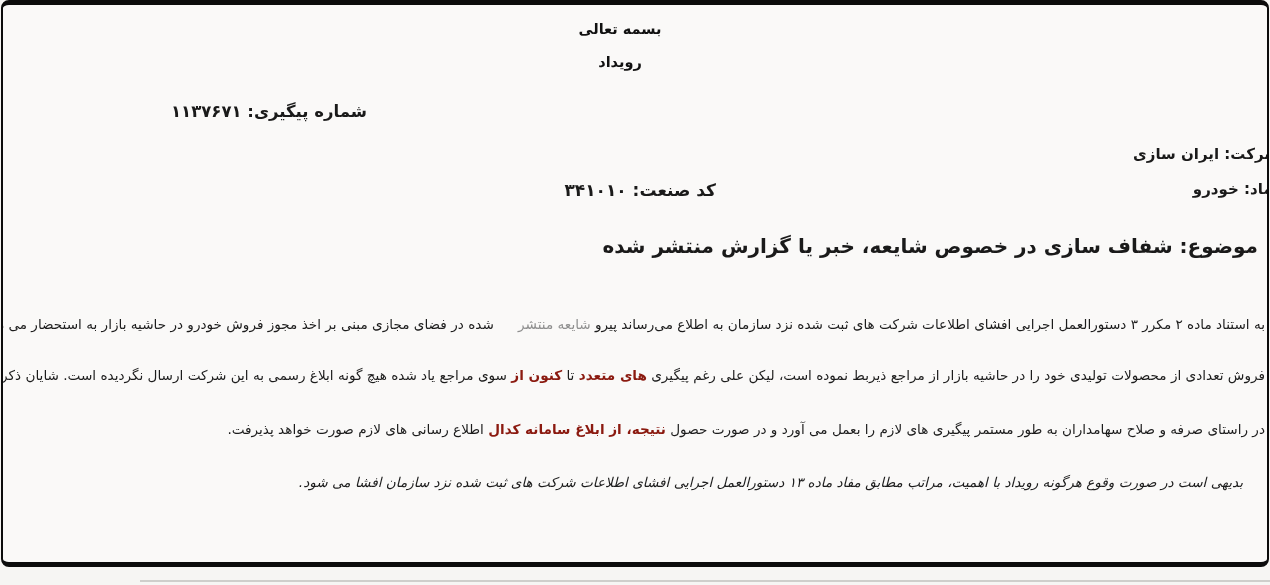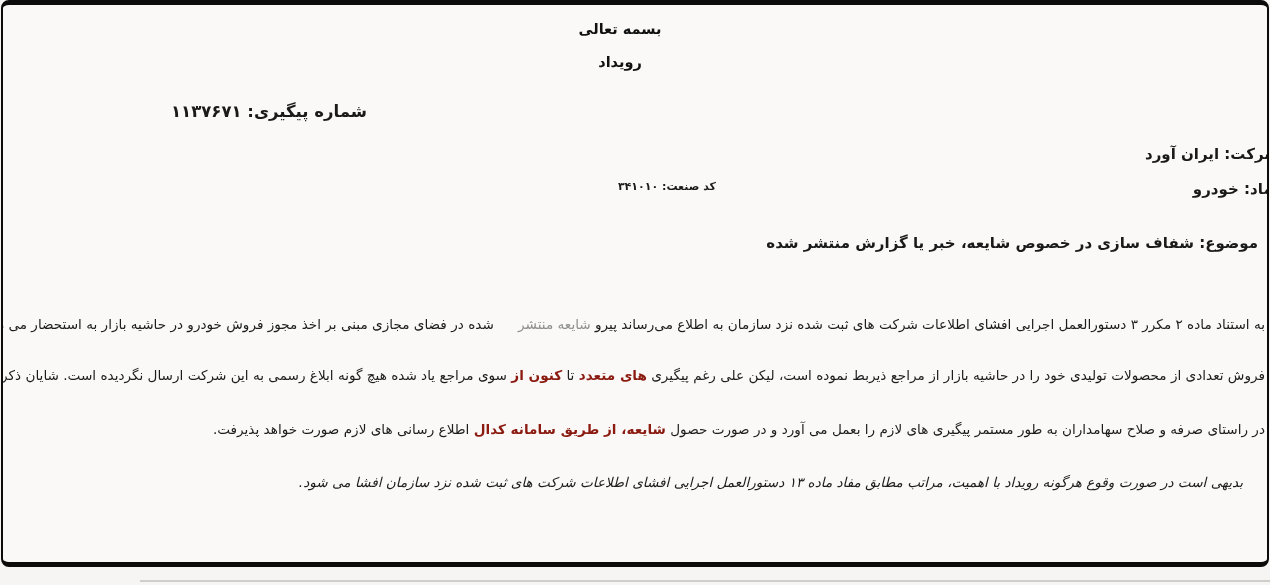--- a/index.html
+++ b/index.html
@@ -15,53 +15,53 @@
     background:#faf9f8;overflow:hidden;
   }
   .t{position:absolute;white-space:nowrap;direction:rtl;color:#1a1a1a;}
   .center-line{left:0;right:30px;text-align:center;white-space:nowrap;direction:rtl;position:absolute;color:#111;}
   .bold{font-weight:bold;}
   .besm{top:16px;font-size:14.5px;}
   .doctype{top:49px;font-size:14.5px;}
   .tracking{top:97px;right:900px;font-size:16.5px;letter-spacing:.2px;}
   .company{top:140px;right:-12px;font-size:15px;}
   .symbol{top:175px;right:-12px;font-size:15px;}
-  .industry{top:175px;right:551px;font-size:11px;}
-  .subject{top:229px;right:9px;font-size:15px;}
+  .industry{top:175px;right:551px;font-size:17px;}
+  .subject{top:229px;right:9px;font-size:20px;}
   .body-line{font-size:13.6px;color:#1c1c1c;}
   .bl1{top:311px;right:2px;}
   .bl2{top:362px;right:2px;}
   .bl3{top:416px;right:2px;}
   .bl4{top:469px;right:24px;font-style:italic;}
   .seg{white-space:pre;}
   .seg.red{color:#8b1a10;font-weight:bold;margin-top:7px;}
   .seg.gray{color:#8f8f8f;margin-left:20px;}
   .next-row-line{position:absolute;top:580px;left:140px;right:0;height:2px;background:#cfcecb;}
 </style>
 </head>
 <body>
 
 <div class="frame">
 
   <div class="center-line bold besm">بسمه تعالی</div>
   <div class="center-line bold doctype">رویداد</div>
 
   <div class="t bold tracking"><span>شماره پیگیری:</span><span class="seg"> </span><span>۱۱۳۷۶۷۱</span></div>
 
-  <div class="t bold company"><span>شرکت:</span><span class="seg"> </span><span>ایران آورد</span></div>
+  <div class="t bold company"><span>شرکت:</span><span class="seg"> </span><span>ایران سازی</span></div>
 
   <div class="t bold symbol"><span>نماد:</span><span class="seg"> </span><span>خودرو</span></div>
 
   <div class="t bold industry"><span>کد صنعت:</span><span class="seg"> </span><span>۳۴۱۰۱۰</span></div>
 
   <div class="t bold subject">موضوع: شفاف سازی در خصوص شایعه، خبر یا گزارش منتشر شده</div>
 
   <div class="t body-line bl1"><span class="seg">به استناد ماده ۲ مکرر ۳ دستورالعمل اجرایی افشای اطلاعات شرکت های ثبت شده نزد سازمان به اطلاع می‌رساند پیرو </span><span class="seg gray">شایعه منتشر</span><span class="seg"> شده در فضای مجازی مبنی بر اخذ مجوز فروش خودرو در حاشیه بازار به استحضار می رساند این شرکت درخواست اخذ مجوز</span></div>
 
   <div class="t body-line bl2"><span class="seg">فروش تعدادی از محصولات تولیدی خود را در حاشیه بازار از مراجع ذیربط نموده است، لیکن علی رغم پیگیری </span><span class="seg red">های متعدد</span><span class="seg"> تا </span><span class="seg red">کنون از</span><span class="seg"> سوی مراجع یاد شده هیچ گونه ابلاغ رسمی به این شرکت ارسال نگردیده است. شایان ذکر است هیئت مدیره این شرکت، کماکا</span></div>
 
-  <div class="t body-line bl3"><span class="seg">در راستای صرفه و صلاح سهامداران به طور مستمر پیگیری های لازم را بعمل می آورد و در صورت حصول </span><span class="seg red">شایعه، از طریق سامانه کدال</span><span class="seg"> اطلاع رسانی های لازم صورت خواهد پذیرفت.</span></div>
+  <div class="t body-line bl3"><span class="seg">در راستای صرفه و صلاح سهامداران به طور مستمر پیگیری های لازم را بعمل می آورد و در صورت حصول </span><span class="seg red">نتیجه، از ابلاغ سامانه کدال</span><span class="seg"> اطلاع رسانی های لازم صورت خواهد پذیرفت.</span></div>
 
   <div class="t body-line bl4"><span class="seg">بدیهی است در صورت وقوع هرگونه رویداد با اهمیت، مراتب مطابق مفاد ماده ۱۳ دستورالعمل اجرایی افشای اطلاعات شرکت های ثبت شده نزد سازمان افشا می شود.</span></div>
 
 </div>
 
 <div class="next-row-line"></div>
 
 </body></html>

